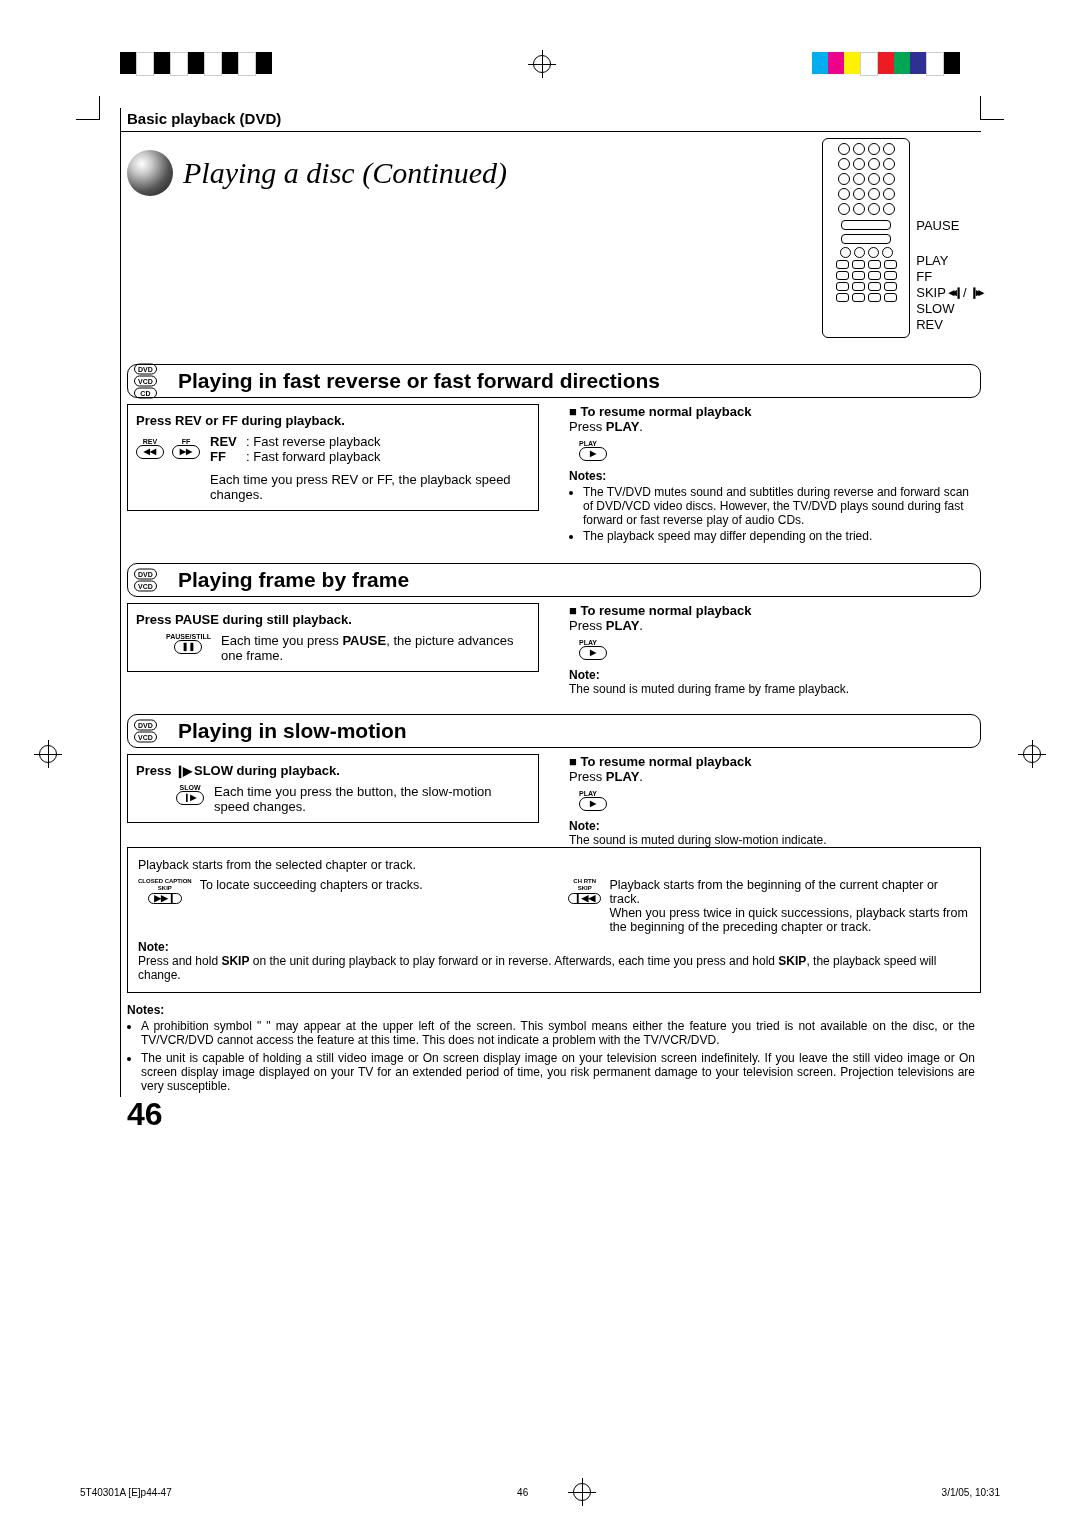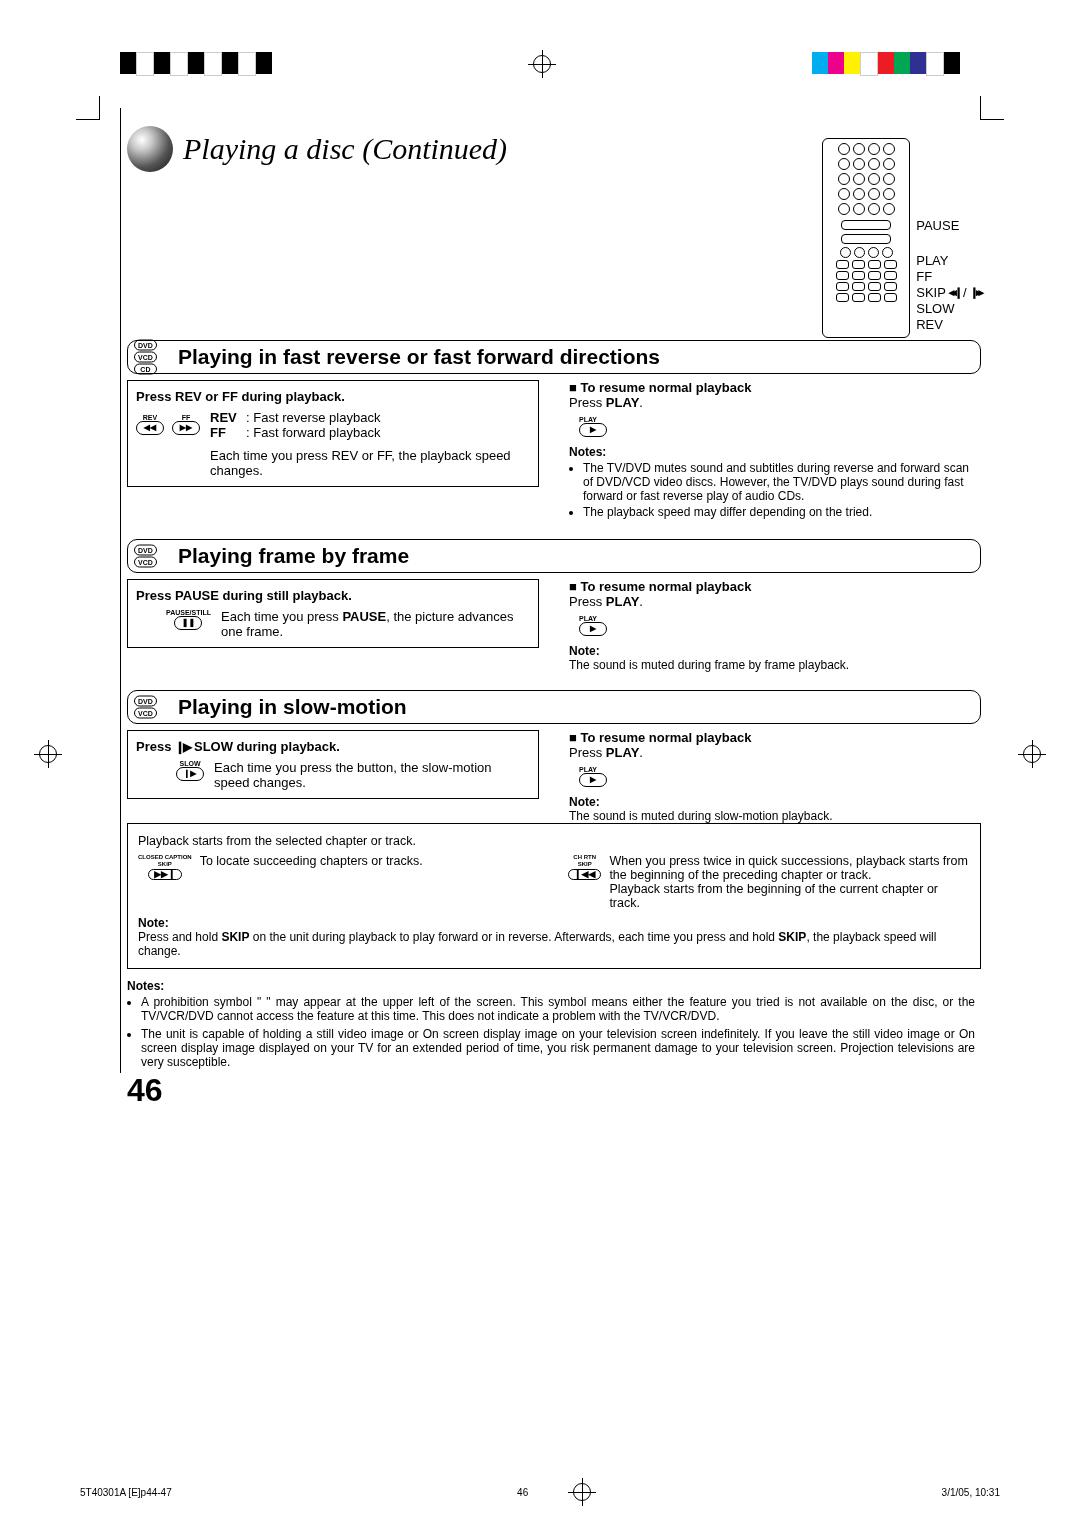--- a/index.html
+++ b/index.html
@@ -241,20 +241,21 @@
       <span></span>
     </div>
   </div>
 <div class="side-reg right">
     <div class="reg-mark">
       <span></span>
     </div>
   </div>
 
 <div class="page">
+  <div class="header-label">Basic playback (DVD)</div>
 
   <div class="title-row">
     <div class="sphere"></div>
     <div class="title-text">Playing a disc (Continued)</div>
   </div>
 
   <div class="remote-box">
     <div class="remote">
       <div class="remote-grid">
           <span></span>
@@ -444,21 +445,21 @@
     </div>
     <div class="col">
       <b class="sq">To resume normal playback</b>
       <div><span>Press </span><b>PLAY</b><span>.</span></div>
       <div class="btn-pill" style="align-items:flex-start;margin:4px 0 4px 10px">
         <span>PLAY</span>
           <span class="pill play-glyph">▶</span>
       </div>
       <div class="notes">
         <b>Note:</b>
-        <div>The sound is muted during slow-motion playback.</div>
+        <div>The sound is muted during slow-motion indicate.</div>
       </div>
     </div>
   </div>
 
   <div class="sec4-box">
     <div>Playback starts from the selected chapter or track.</div>
     <div class="sec4-grid">
       <div class="sec4-cell">
         <div class="btn-stack">
           <span>CLOSED CAPTION</span>
@@ -467,22 +468,22 @@
         </div>
         <div>To locate succeeding chapters or tracks.</div>
       </div>
       <div class="sec4-cell">
         <div class="btn-stack">
           <span>CH RTN</span>
             <span>SKIP</span>
           <span class="pill">❙◀◀</span>
         </div>
         <div>
+          <div>Playback starts from the beginning of the current chapter or track.</div>
           <div>When you press twice in quick successions, playback starts from the beginning of the preceding chapter or track.</div>
-          <div>Playback starts from the beginning of the current chapter or track.</div>
         </div>
       </div>
     </div>
     <div class="notes" style="margin-top:6px">
       <b>Note:</b>
       <div>
         <span>Press and hold </span><b>SKIP</b><span> on the unit during playback to play forward or in reverse. Afterwards, each time you press and hold </span><b>SKIP</b><span>, the playback speed will change.</span>
       </div>
     </div>
   </div>

